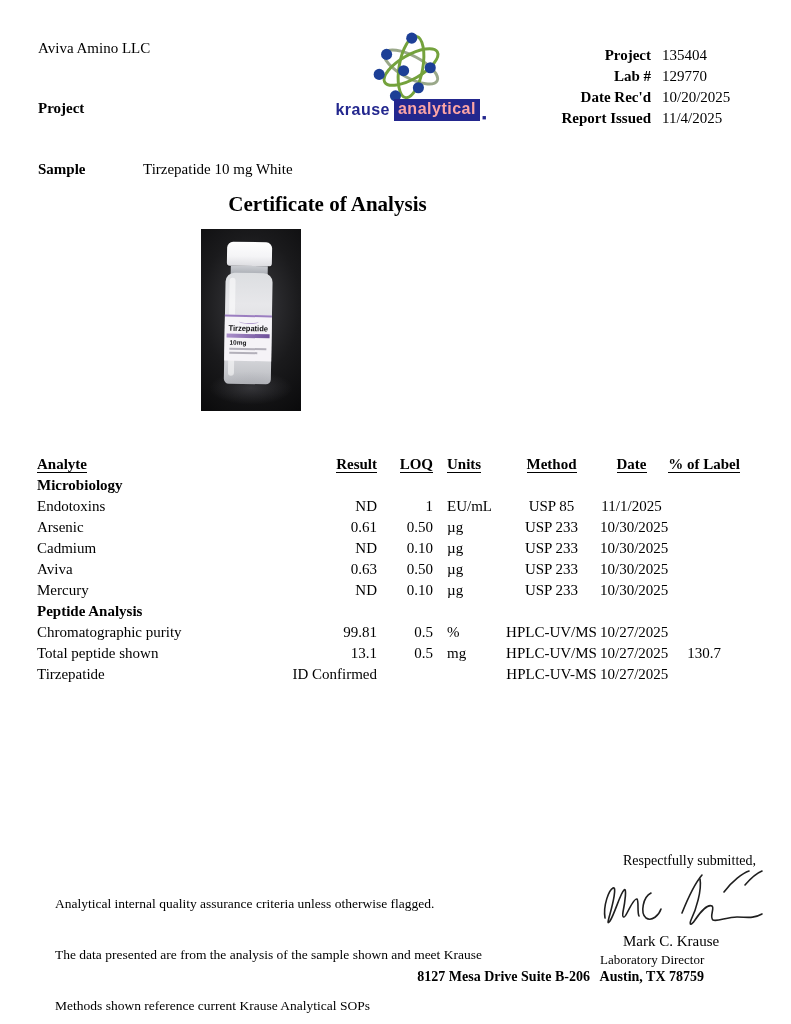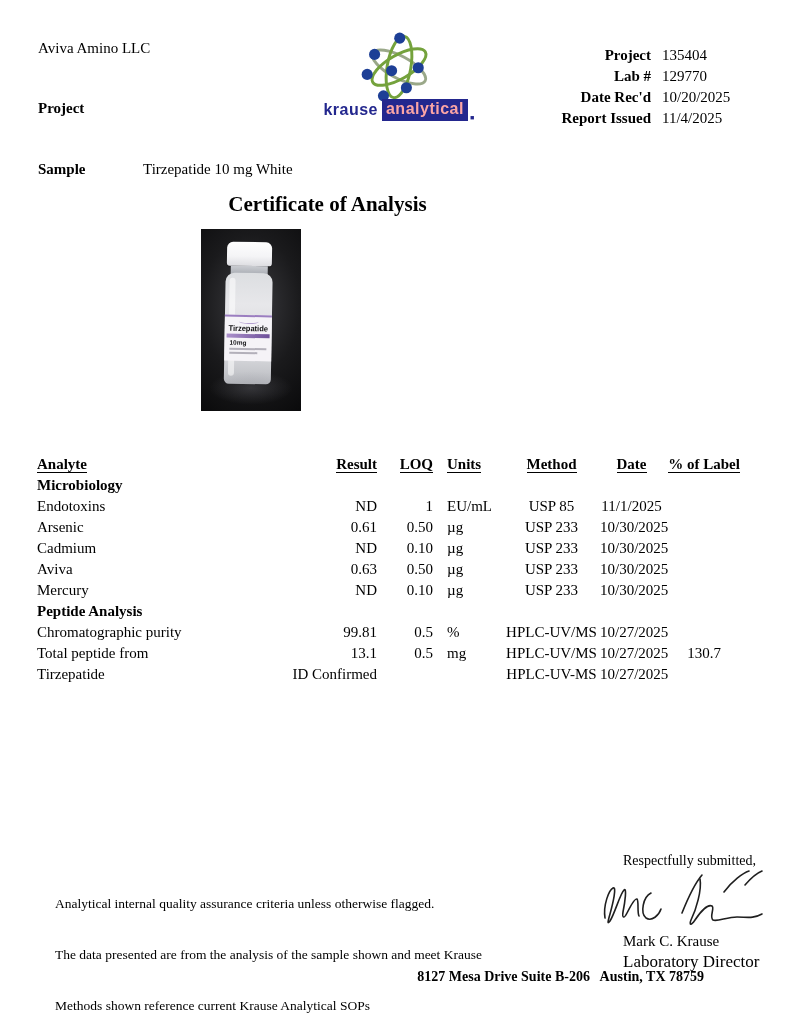--- a/index.html
+++ b/index.html
@@ -10,21 +10,21 @@
   }
   html,body{margin:0;padding:0;background:#888;}
   .page{
     position:relative;width:791px;height:1024px;background:#ffffff;
     margin:0 auto;overflow:hidden;color:#000;
     font-family:"Liberation Serif", serif;
   }
   
   .company{position:absolute;left:38px;top:40px;font-size:15px;}
   .project-left{position:absolute;left:38px;top:100px;font-size:15px;font-weight:bold;}
-  .logo{position:absolute;left:334px;top:30px;width:130px;text-align:right;}
+  .logo{position:absolute;left:346px;top:30px;width:130px;text-align:right;}
   .logo .atom{display:block;margin:0 auto;}
   .wordmark{
     font-family:"Liberation Sans", sans-serif;font-weight:bold;font-size:16px;
     color:var(--navy);letter-spacing:.5px;display:flex;align-items:center;
     justify-content:center;gap:4px;margin-top:-5px;white-space:nowrap;
   }
   .wordmark .w2{background:var(--navy);color:#fca5a5;padding:1px 4px 3px;}
   .wordmark .regdot{align-self:flex-end;font-size:7px;color:var(--navy);margin-left:-2px;}
   .meta{position:absolute;left:470px;top:45px;font-size:15px;}
   .meta-row{display:flex;height:21px;line-height:21px;}
@@ -73,21 +73,21 @@
   .c-method,.c-date,.c-pct{text-align:center;}
   .thead .cell{font-weight:bold;}
   .hul{display:inline-block;border-bottom:1.5px solid #000;line-height:16px;}
   .trow.section .c-analyte{font-weight:bold;}
   
   .disclaimer{position:absolute;left:55px;top:861px;font-size:13.5px;line-height:17px;
     white-space:pre;}
   .submitted{position:absolute;left:623px;top:853px;font-size:14px;}
   .sig{position:absolute;left:596px;top:868px;}
   .signer-name{position:absolute;left:623px;top:933px;font-size:15px;}
-  .signer-title{position:absolute;left:623px;top:952px;font-size:17px;}
+  .signer-title{position:absolute;left:600px;top:952px;font-size:13px;}
   .address{position:absolute;left:0;top:969px;width:704px;text-align:right;
     font-size:14px;white-space:pre;font-weight:bold;}
 </style>
 </head>
 <body>
 
 <div class="page">
 
   <div class="company">Aviva Amino LLC</div>
   <div class="project-left">Project</div>
@@ -235,21 +235,21 @@
         <div class="trow">
       <div class="cell c-analyte">Chromatographic purity</div>
       <div class="cell c-result">99.81</div>
       <div class="cell c-loq">0.5</div>
       <div class="cell c-units">%</div>
       <div class="cell c-method">HPLC-UV/MS</div>
       <div class="cell c-date">10/27/2025</div>
       <div class="cell c-pct"></div>
     </div>
         <div class="trow">
-      <div class="cell c-analyte">Total peptide from</div>
+      <div class="cell c-analyte">Total peptide shown</div>
       <div class="cell c-result">13.1</div>
       <div class="cell c-loq">0.5</div>
       <div class="cell c-units">mg</div>
       <div class="cell c-method">HPLC-UV/MS</div>
       <div class="cell c-date">10/27/2025</div>
       <div class="cell c-pct">130.7</div>
     </div>
         <div class="trow">
       <div class="cell c-analyte">Tirzepatide</div>
       <div class="cell c-result">ID Confirmed</div>

